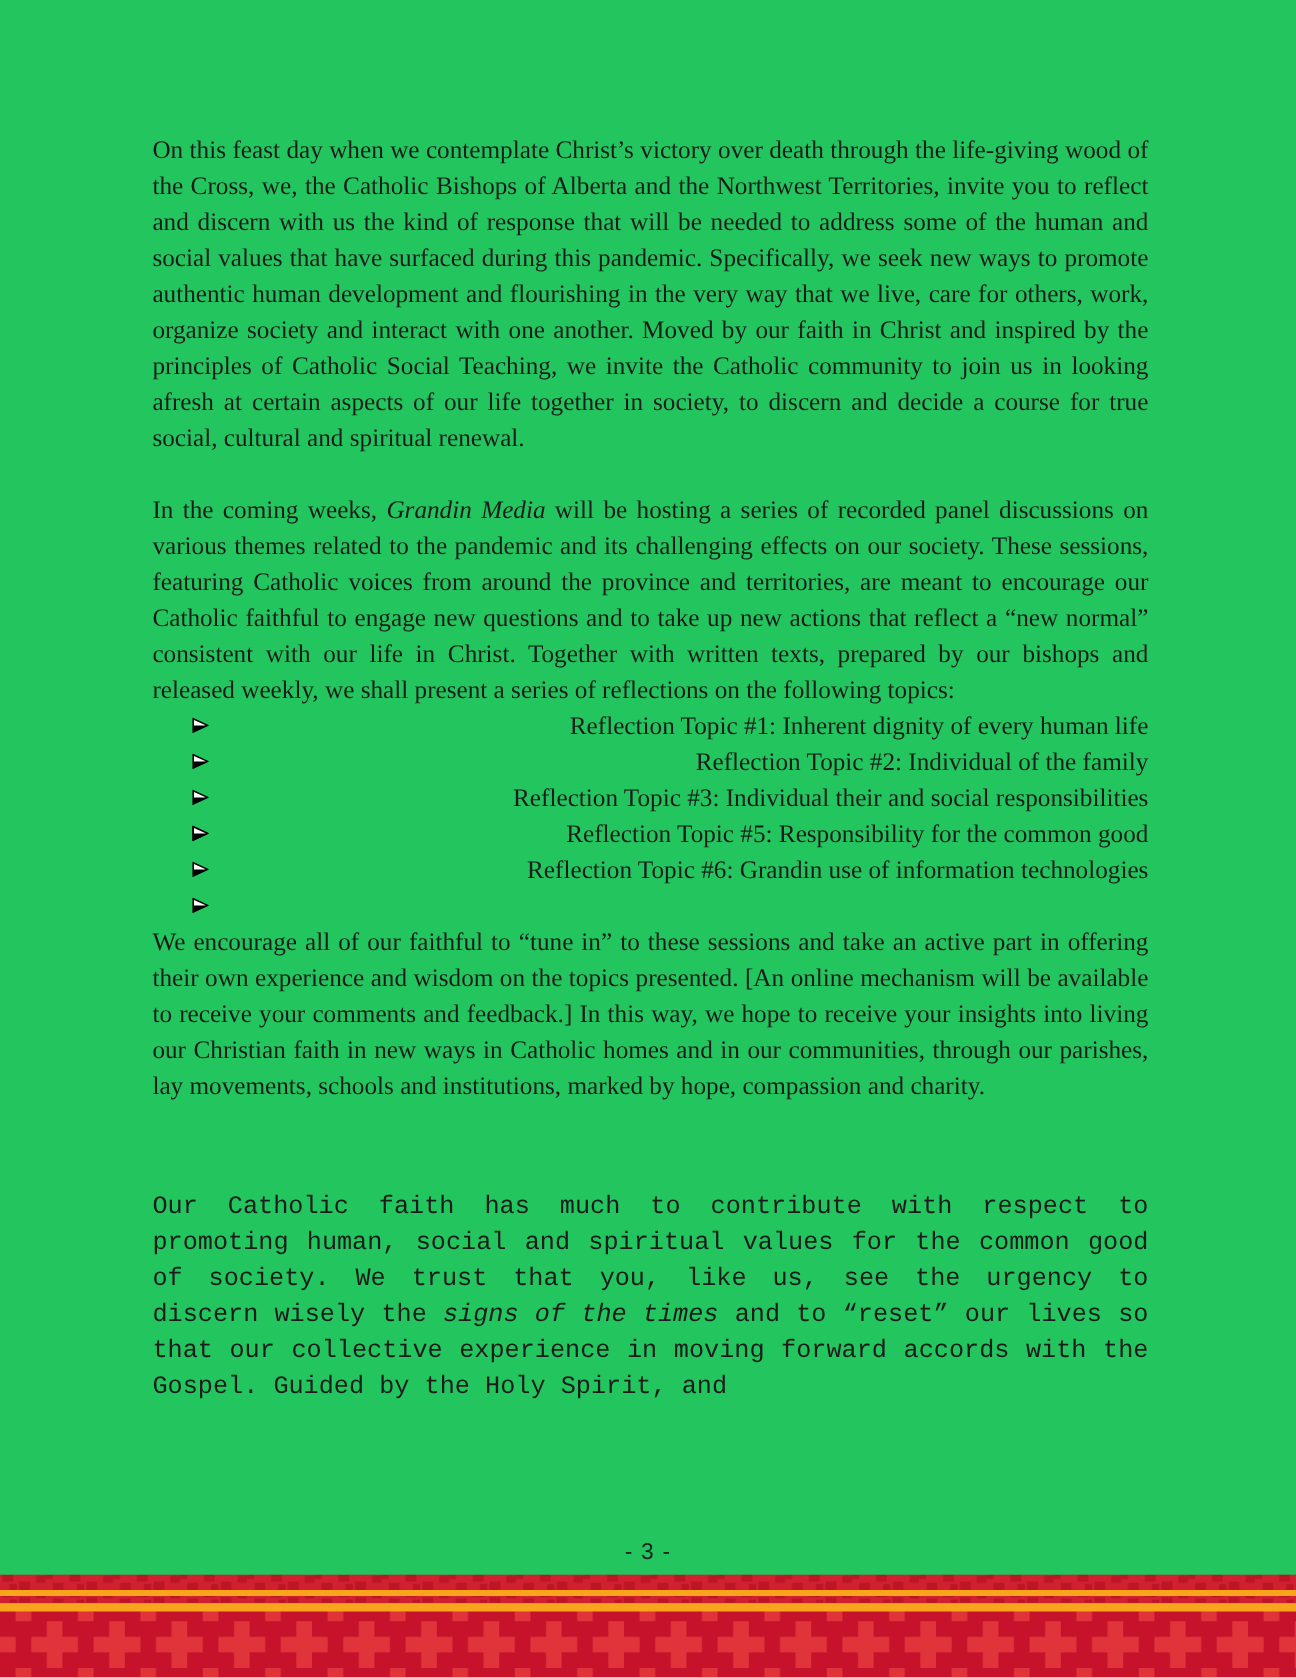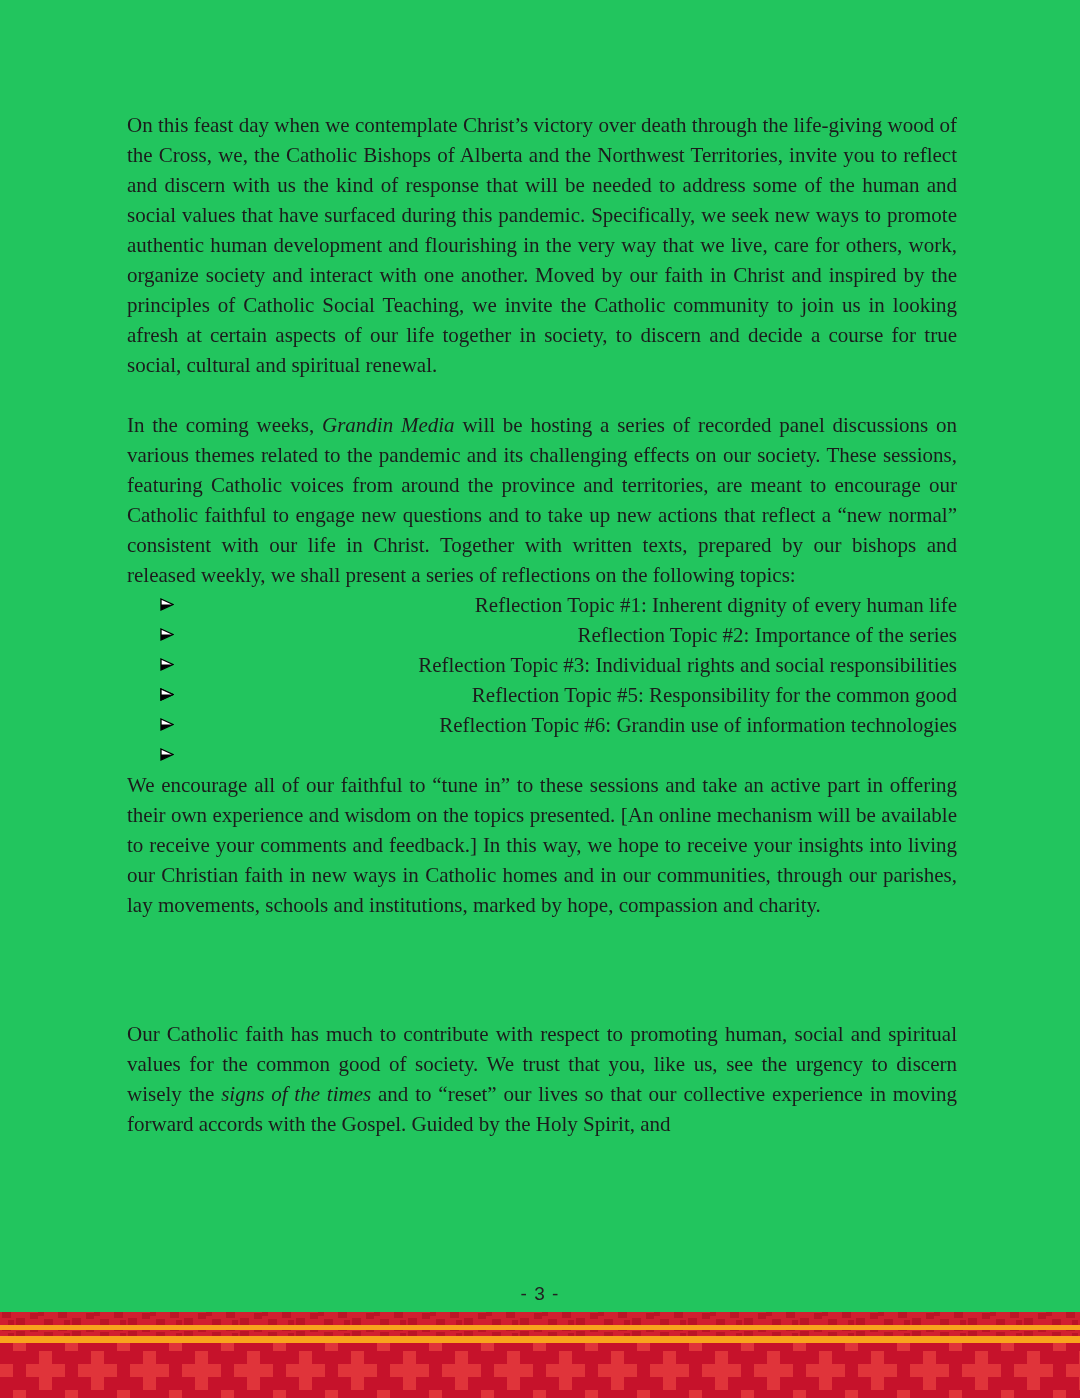--- a/index.html
+++ b/index.html
@@ -16,21 +16,21 @@
     position:absolute;
     left:127px;
     top:110px;
     width:830px;
     font-size:21px;
     line-height:30px;
     text-align:justify;
   }
   .para{margin:0 0 30px 0;}
   .para-tight{margin-bottom:0;}
-  .para-extra-gap{margin-top:99px;}
+  .para-extra-gap{margin-top:72px;font-family:Liberation Mono, monospace;}
   .para em{font-style:italic;}
   .topics{
     list-style:none;
     margin:0 0 30px 0;
     padding:0;
   }
   .topic{
     position:relative;
     padding-left:65px;
     text-align:right;
@@ -85,30 +85,30 @@
         </span>
         <span>Reflection Topic #1: Inherent dignity of every human life</span>
       </li>
       <li class="topic">
         <span class="bullet">
           <svg viewBox="0 0 14 13" width="14" height="13">
               <path d="M1 1 L13 6.5 L1 12 Z" fill="#ffffff" stroke="#000000" stroke-width="1.3"></path>
               <path d="M1 12 L13 6.5 L1 6.5 Z" fill="#000000"></path>
             </svg>
         </span>
-        <span>Reflection Topic #2: Importance of the series</span>
+        <span>Reflection Topic #2: Individual of the family</span>
       </li>
       <li class="topic">
         <span class="bullet">
           <svg viewBox="0 0 14 13" width="14" height="13">
               <path d="M1 1 L13 6.5 L1 12 Z" fill="#ffffff" stroke="#000000" stroke-width="1.3"></path>
               <path d="M1 12 L13 6.5 L1 6.5 Z" fill="#000000"></path>
             </svg>
         </span>
-        <span>Reflection Topic #3: Individual rights and social responsibilities</span>
+        <span>Reflection Topic #3: Individual their and social responsibilities</span>
       </li>
       <li class="topic">
         <span class="bullet">
           <svg viewBox="0 0 14 13" width="14" height="13">
               <path d="M1 1 L13 6.5 L1 12 Z" fill="#ffffff" stroke="#000000" stroke-width="1.3"></path>
               <path d="M1 12 L13 6.5 L1 6.5 Z" fill="#000000"></path>
             </svg>
         </span>
       </li>
       <li class="topic">

